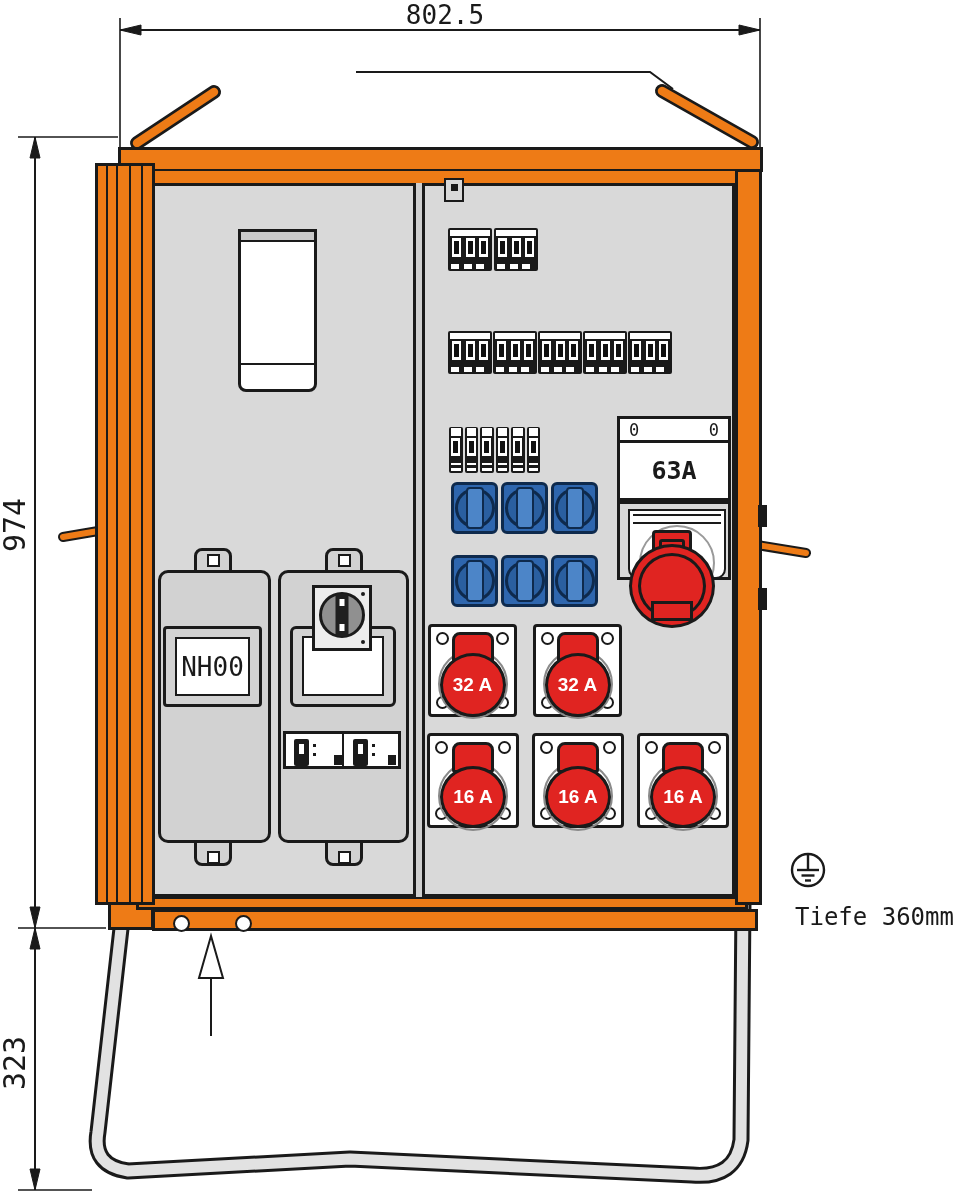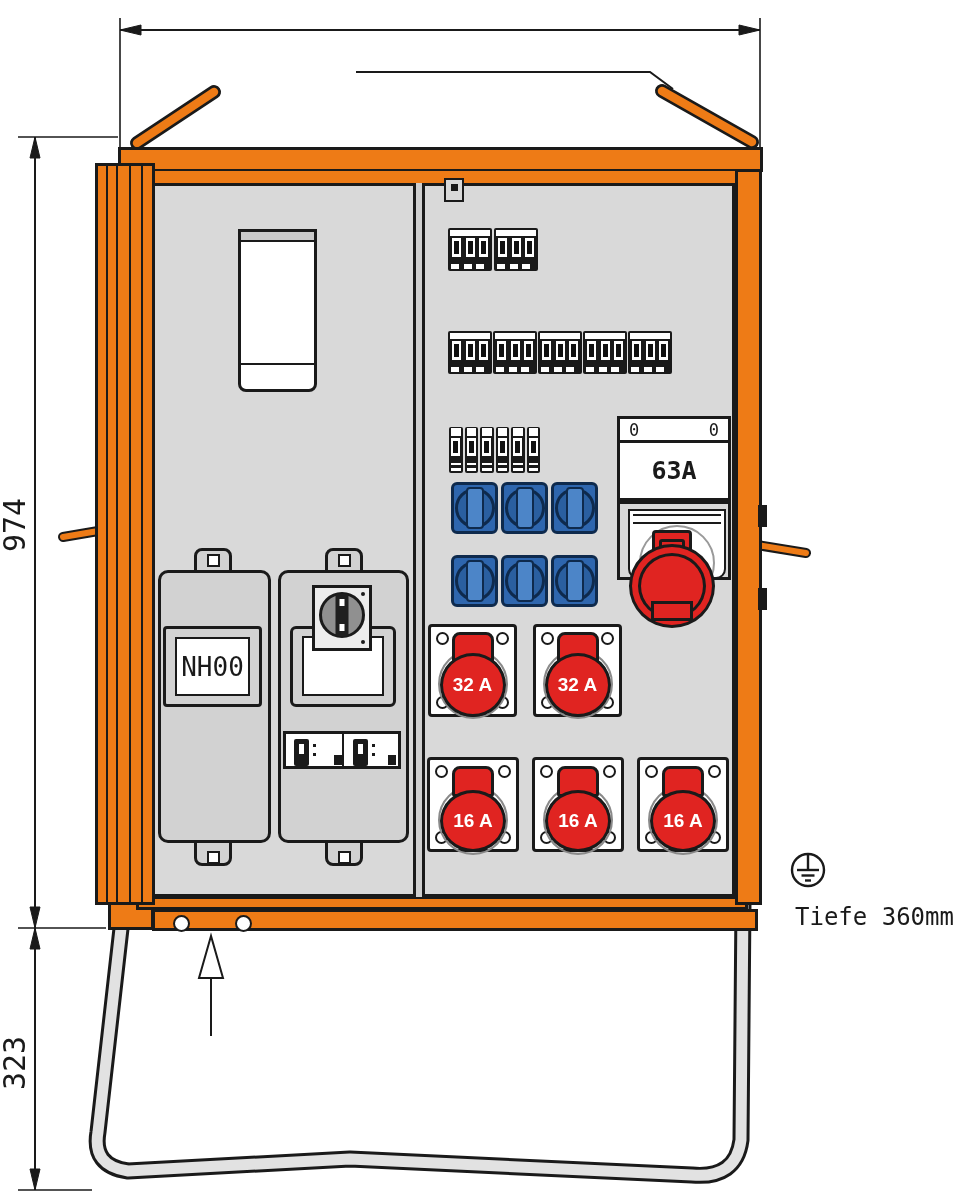--- a/index.html
+++ b/index.html
@@ -100,21 +100,21 @@
 
   
   #schuko-grid{left:451px;top:482px;display:grid;grid-template-columns:repeat(3,47px);gap:21px 3px;}
   .schuko{position:relative;width:47px;height:52px;background:var(--blue);border:3px solid var(--blue-dark);border-radius:6px;box-sizing:border-box;}
   .schuko .ring{position:absolute;left:50%;top:50%;transform:translate(-50%,-50%);width:40px;height:40px;background:var(--blue-mid);border:3px solid var(--blue-dark);border-radius:50%;box-sizing:border-box;}
   .schuko .bar{position:absolute;left:50%;top:50%;transform:translate(-50%,-50%);width:18px;height:42px;background:var(--blue-lite);border:2.5px solid var(--blue-dark);border-radius:4px;box-sizing:border-box;}
 
   
   .cee{position:absolute;background:#fff;border:3px solid var(--line);border-radius:4px;box-sizing:border-box;z-index:2;}
   .cee32{width:89px;height:93px;top:624px;}
-  .cee16{width:92px;height:95px;top:733px;margin-top:24px;}
+  .cee16{width:92px;height:95px;top:733px;}
   #cee32a{left:428px;} #cee32b{left:533px;}
   #cee16a{left:427px;} #cee16b{left:532px;} #cee16c{left:637px;}
   .screw{position:absolute;width:9px;height:9px;border:2px solid var(--line);border-radius:50%;background:#fff;}
   .s-tl{top:5px;left:5px;} .s-tr{top:5px;right:5px;} .s-bl{bottom:5px;left:5px;} .s-br{bottom:5px;right:5px;}
   .flap{position:absolute;top:5px;left:50%;transform:translateX(-50%);width:36px;height:25px;background:var(--red);border:3px solid var(--line);border-radius:8px 8px 3px 3px;}
   .cee16 .flap{top:6px;}
   .ringg{position:absolute;top:22px;left:50%;transform:translateX(-50%);width:66px;height:66px;border:2px solid #8a8a8a;border-radius:50%;}
   .cee16 .ringg{top:25px;}
   .body{position:absolute;top:26px;left:50%;transform:translateX(-50%);width:60px;height:58px;background:var(--red);border:3px solid var(--line);border-radius:50%;
         display:flex;align-items:center;justify-content:center;color:#fff;font-weight:bold;font-size:19px;font-family:"Liberation Sans",sans-serif;}
@@ -443,20 +443,21 @@
       <span class="screw s-tr"></span>
       <span class="screw s-bl"></span>
       <span class="screw s-br"></span>
     <div class="ringg"></div>
       <div class="flap"></div>
     <div class="body">16 A</div>
   </div>
 
   <div class="abs" id="door"></div>
 
+  <div class="abs cad" id="dim-top-label">802.5</div>
   <div class="abs cad" id="dim-left-label">974</div>
   <div class="abs cad" id="dim-base-label">323</div>
   <div class="abs" id="earth">
     <svg width="38" height="38" viewBox="0 0 38 38" fill="none" stroke="#1a1a1a" stroke-width="2.4">
       <circle cx="19" cy="19" r="16"></circle>
       <line x1="19" y1="4" x2="19" y2="19"></line>
       <line x1="8" y1="19" x2="30" y2="19"></line>
       <line x1="12.5" y1="24.5" x2="25.5" y2="24.5"></line>
       <line x1="16" y1="29.5" x2="22" y2="29.5"></line>
     </svg>

